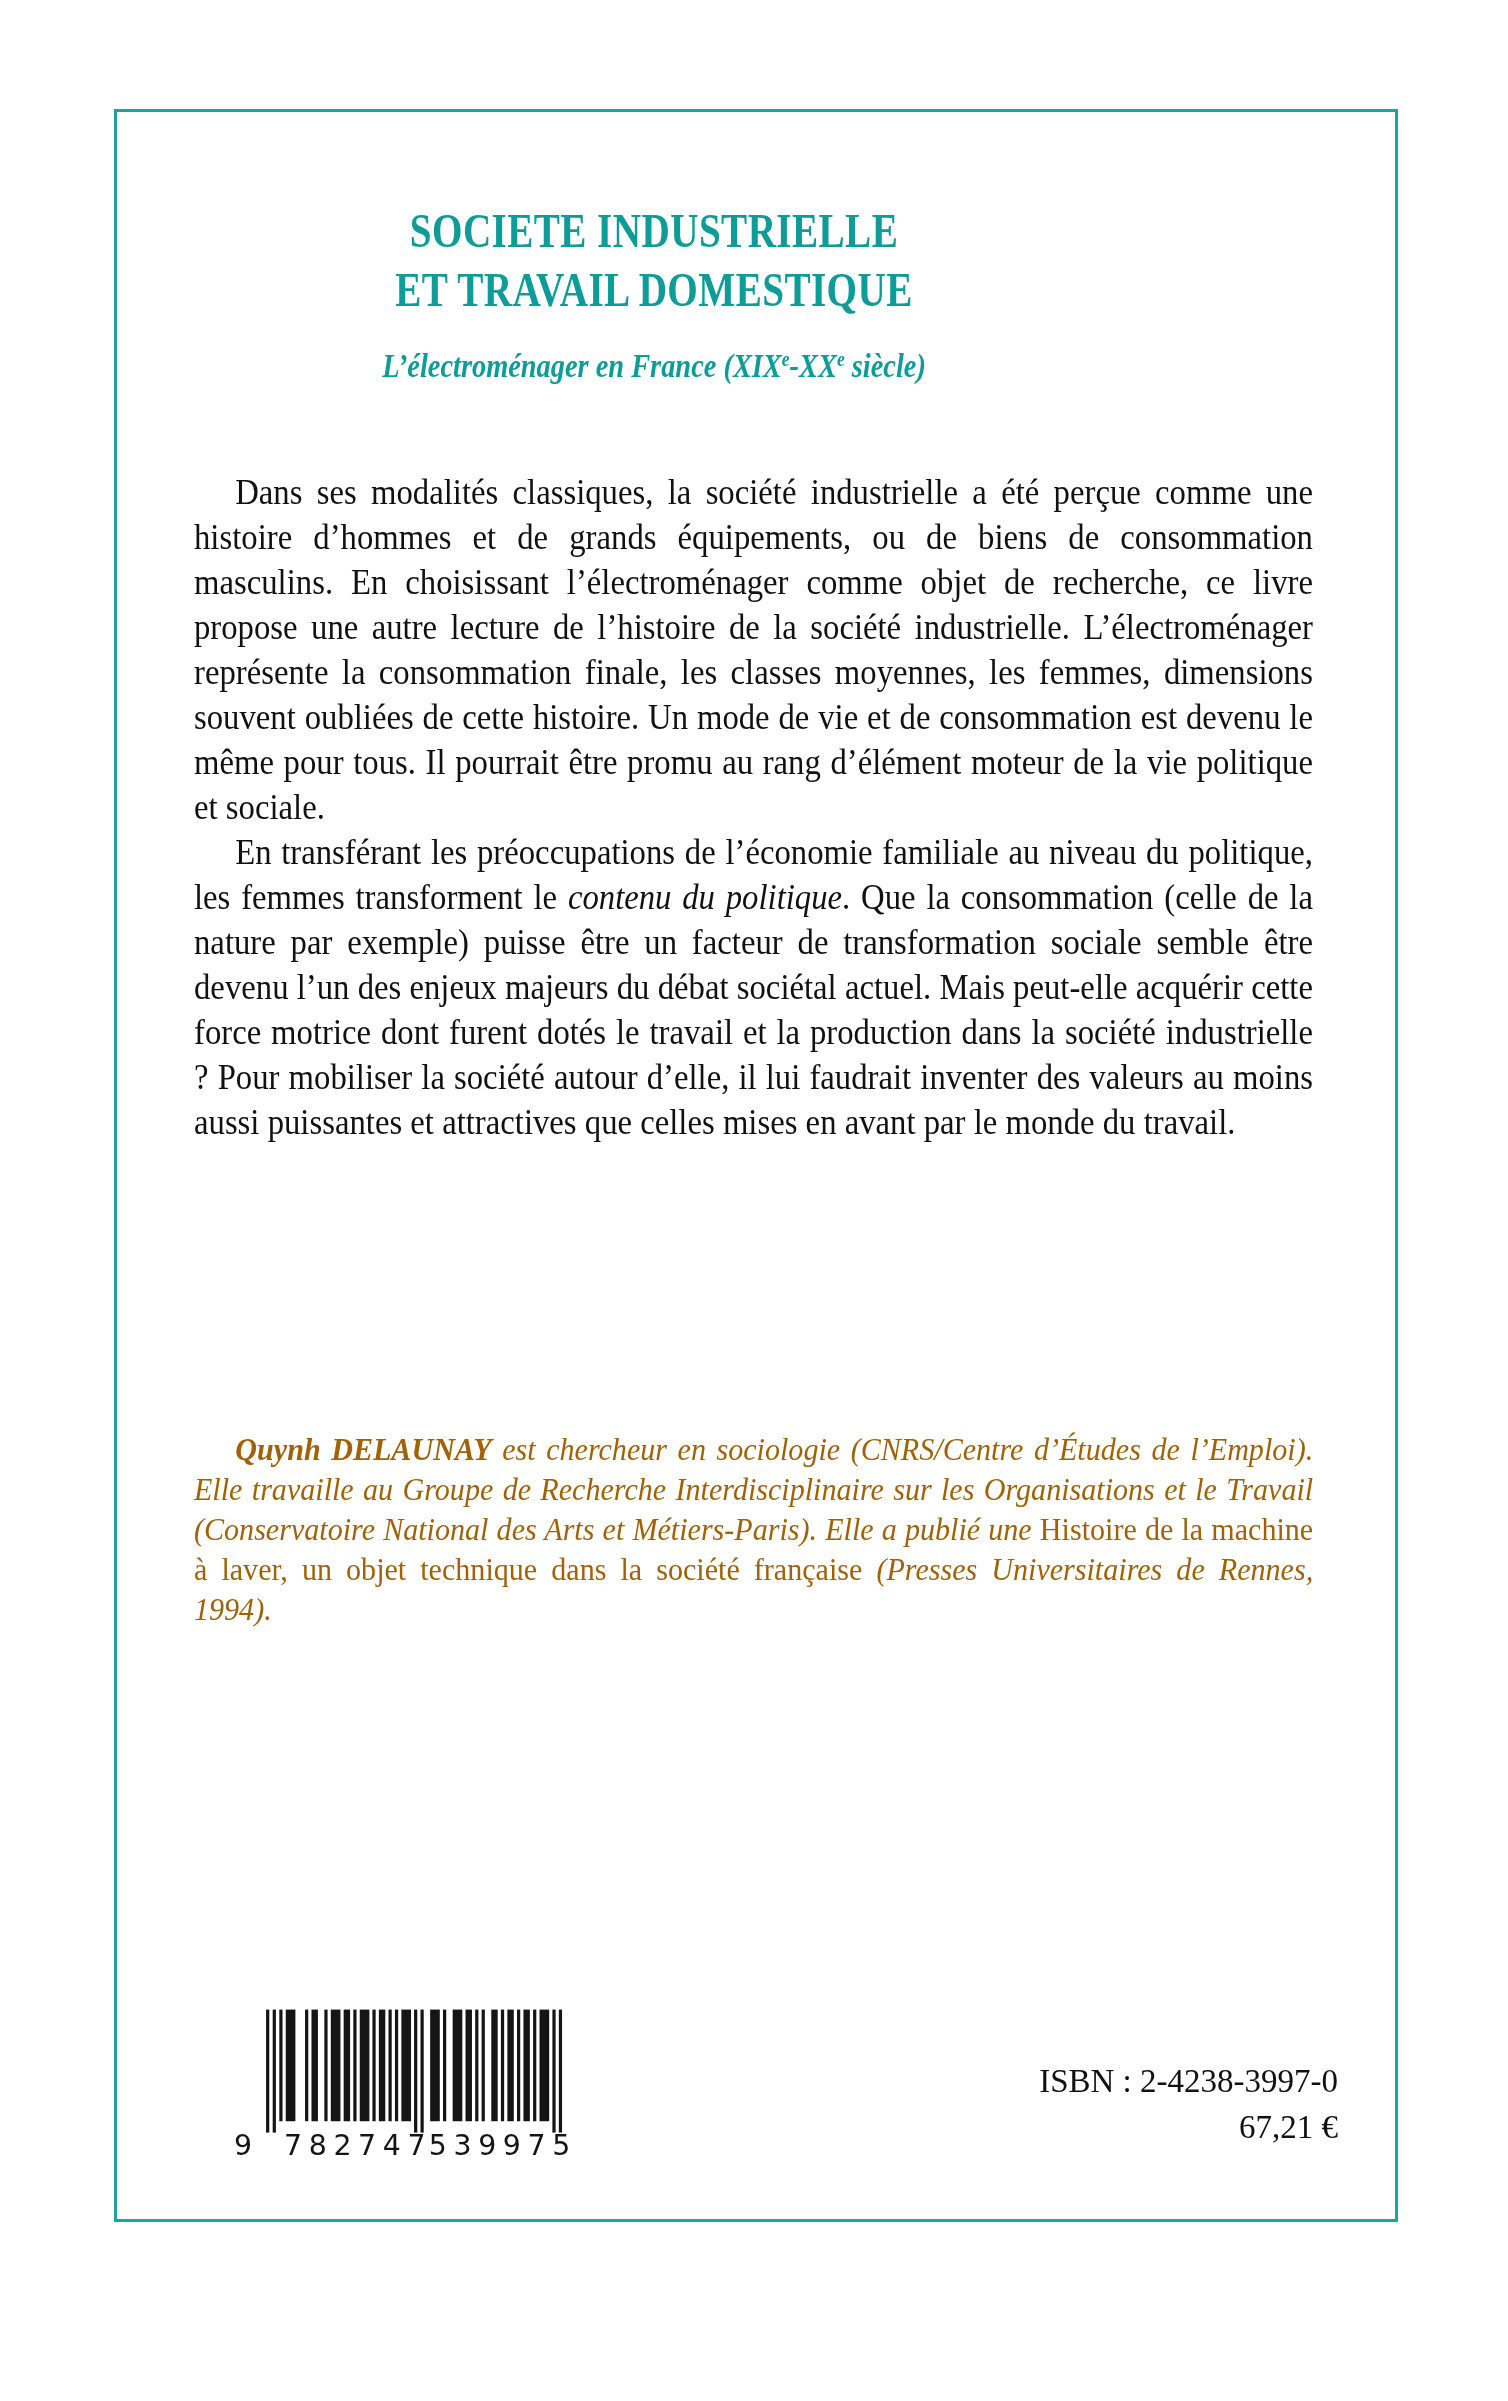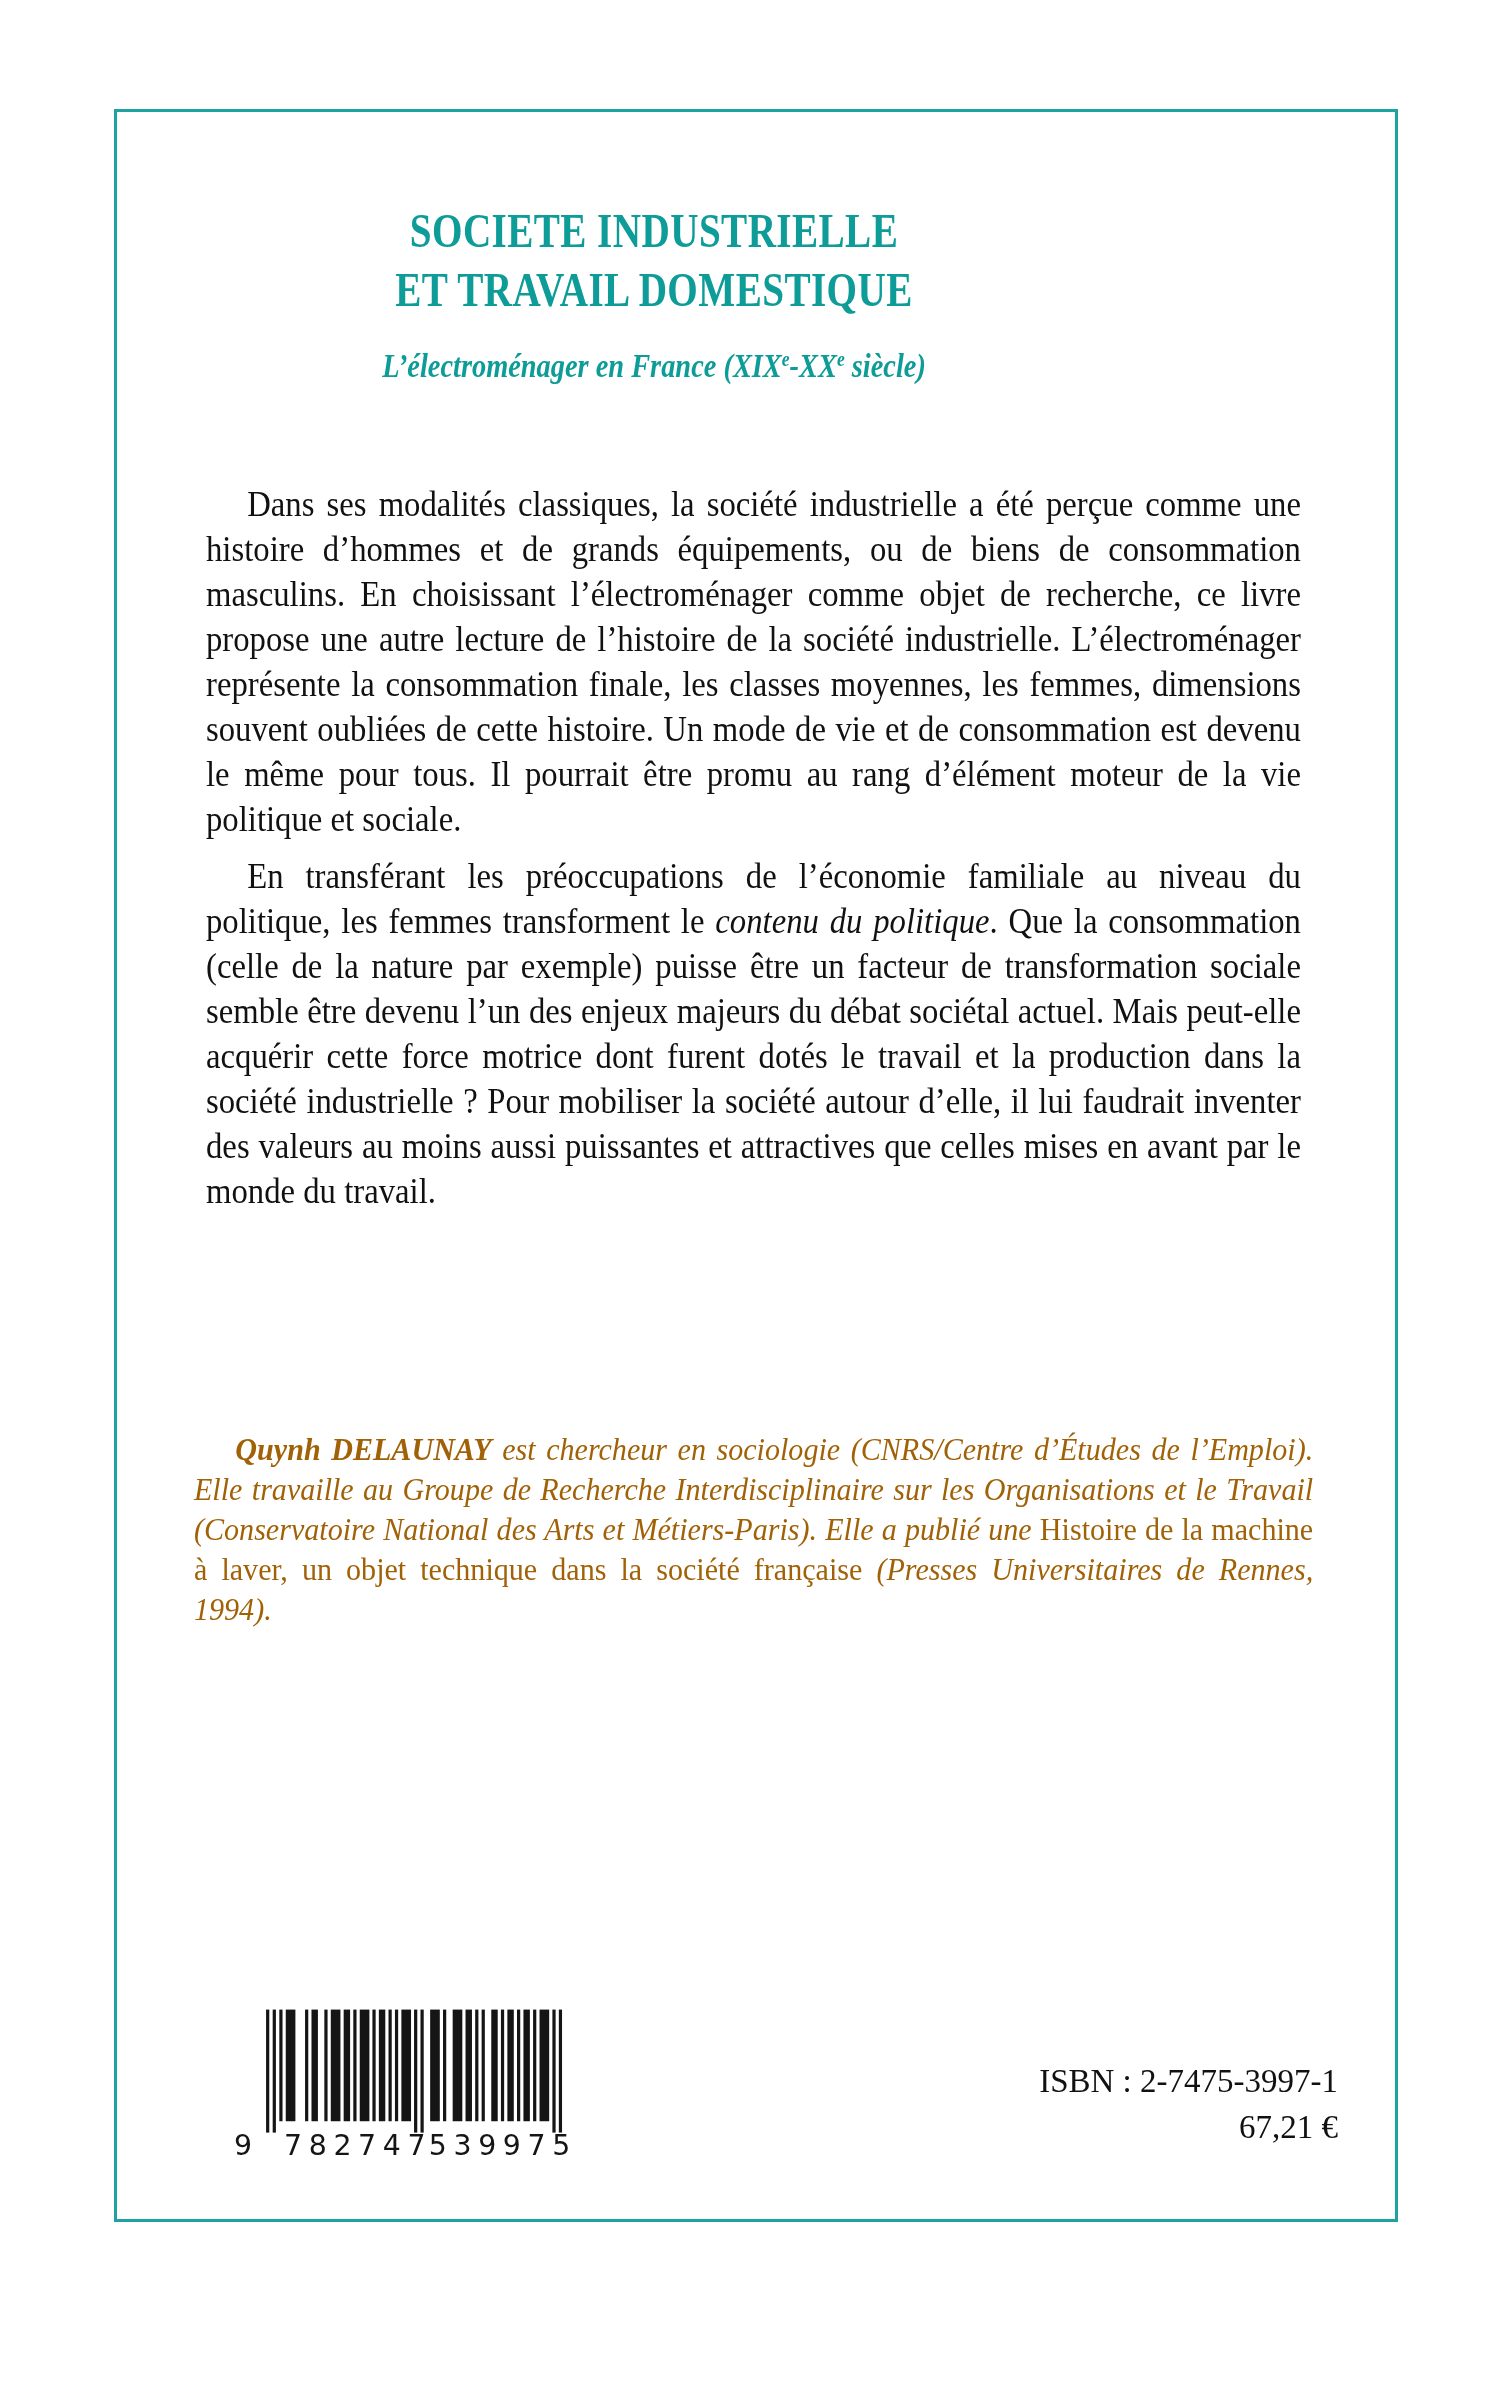--- a/index.html
+++ b/index.html
@@ -76,21 +76,21 @@
     color: #111111;
     font-size: 35px;
     line-height: 45px;
     text-align: justify;
     text-justify: inter-word;
     -webkit-hyphens: none;
     hyphens: none;
   }
 
   #body-copy p {
-    margin: 12px;
+    margin: 0;
     text-indent: 44px;
   }
 
   #body-copy .runner {
     display: block;
     transform: scaleX(0.935);
     transform-origin: left center;
     width: 106.95%;
   }
 
@@ -265,19 +265,19 @@
       </g>
       <g fill="#151515" font-family="DejaVu Sans, sans-serif" font-size="30">
         <text x="2" y="162">9</text>
         <text x="55" y="162" letter-spacing="7">782747</text>
         <text x="208" y="162" letter-spacing="7">539975</text>
       </g>
     </svg>
   </div>
 
   <div id="isbn-block">
-    <div>ISBN : 2-7475-3997-1</div>
+    <div>ISBN : 2-4238-3997-0</div>
     <div>67,21 €</div>
   </div>
 
 
 </div>
 
 
 </body></html>

